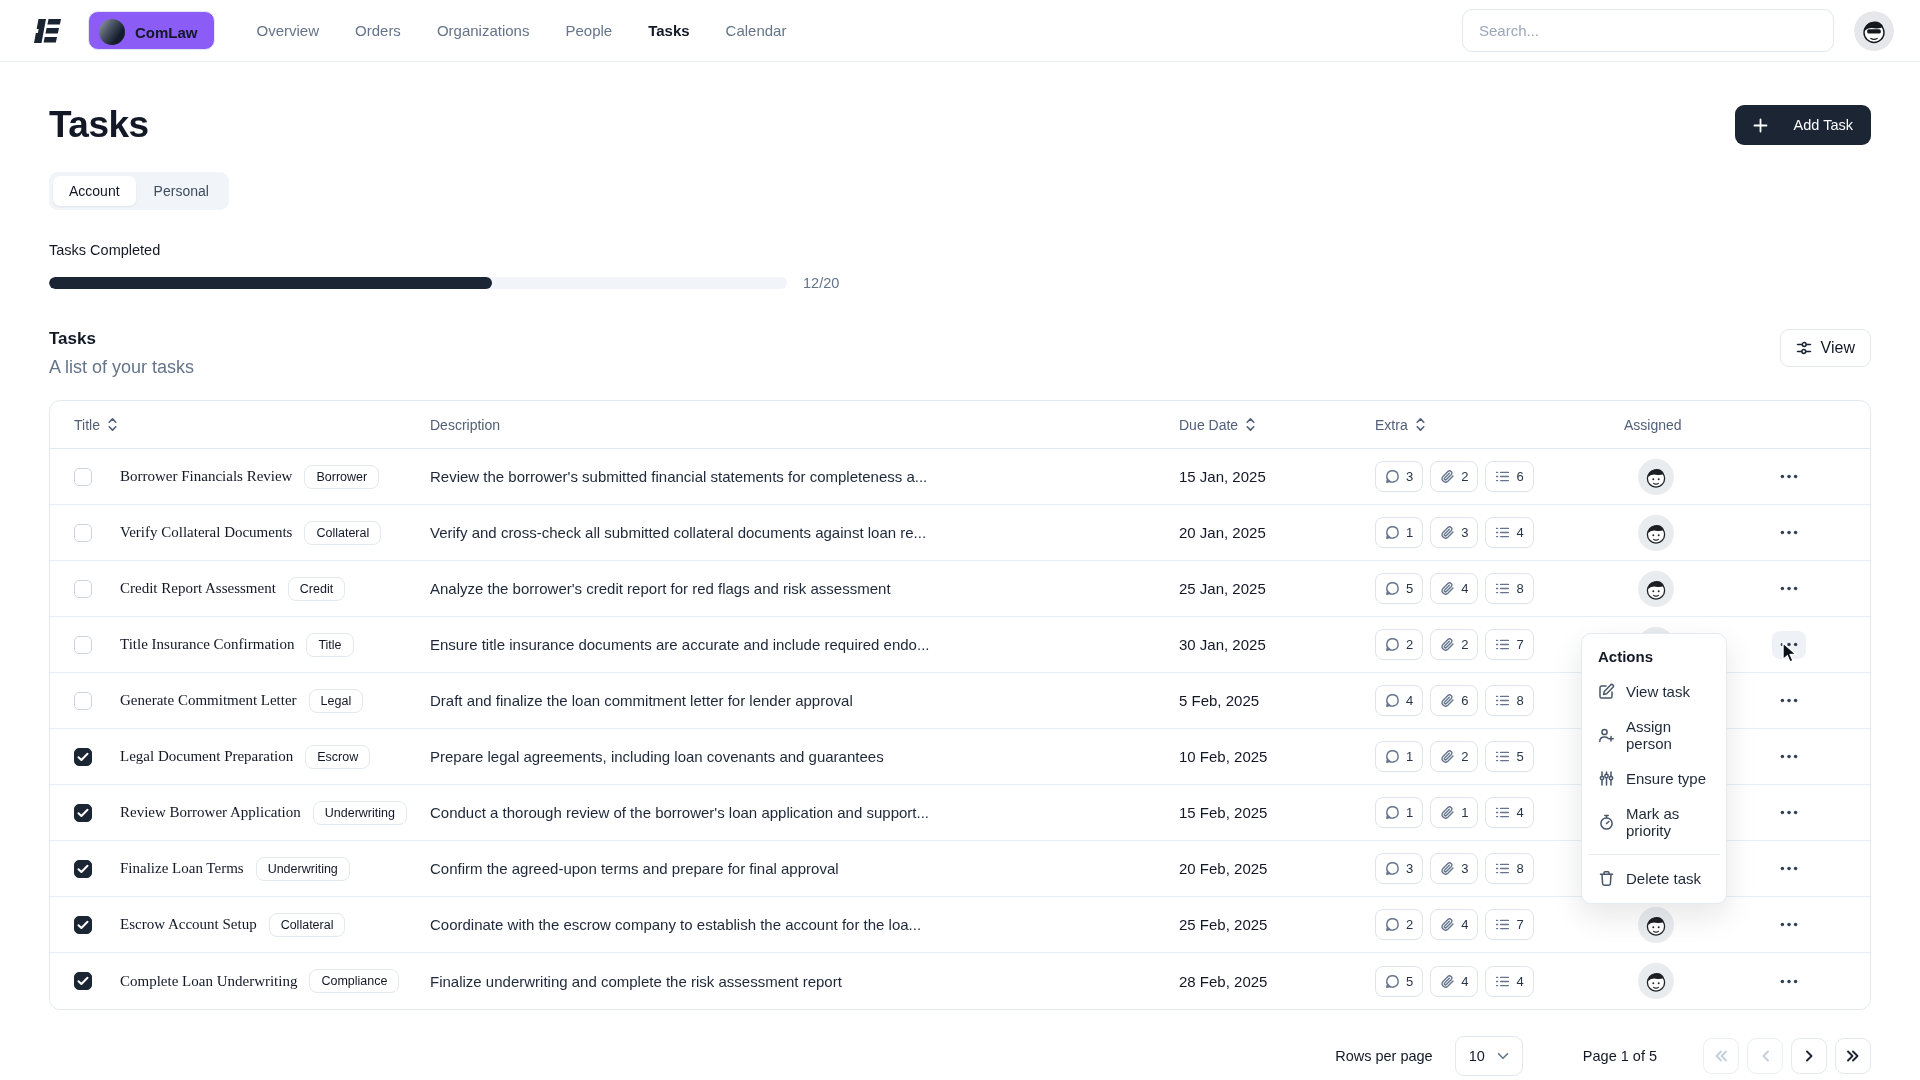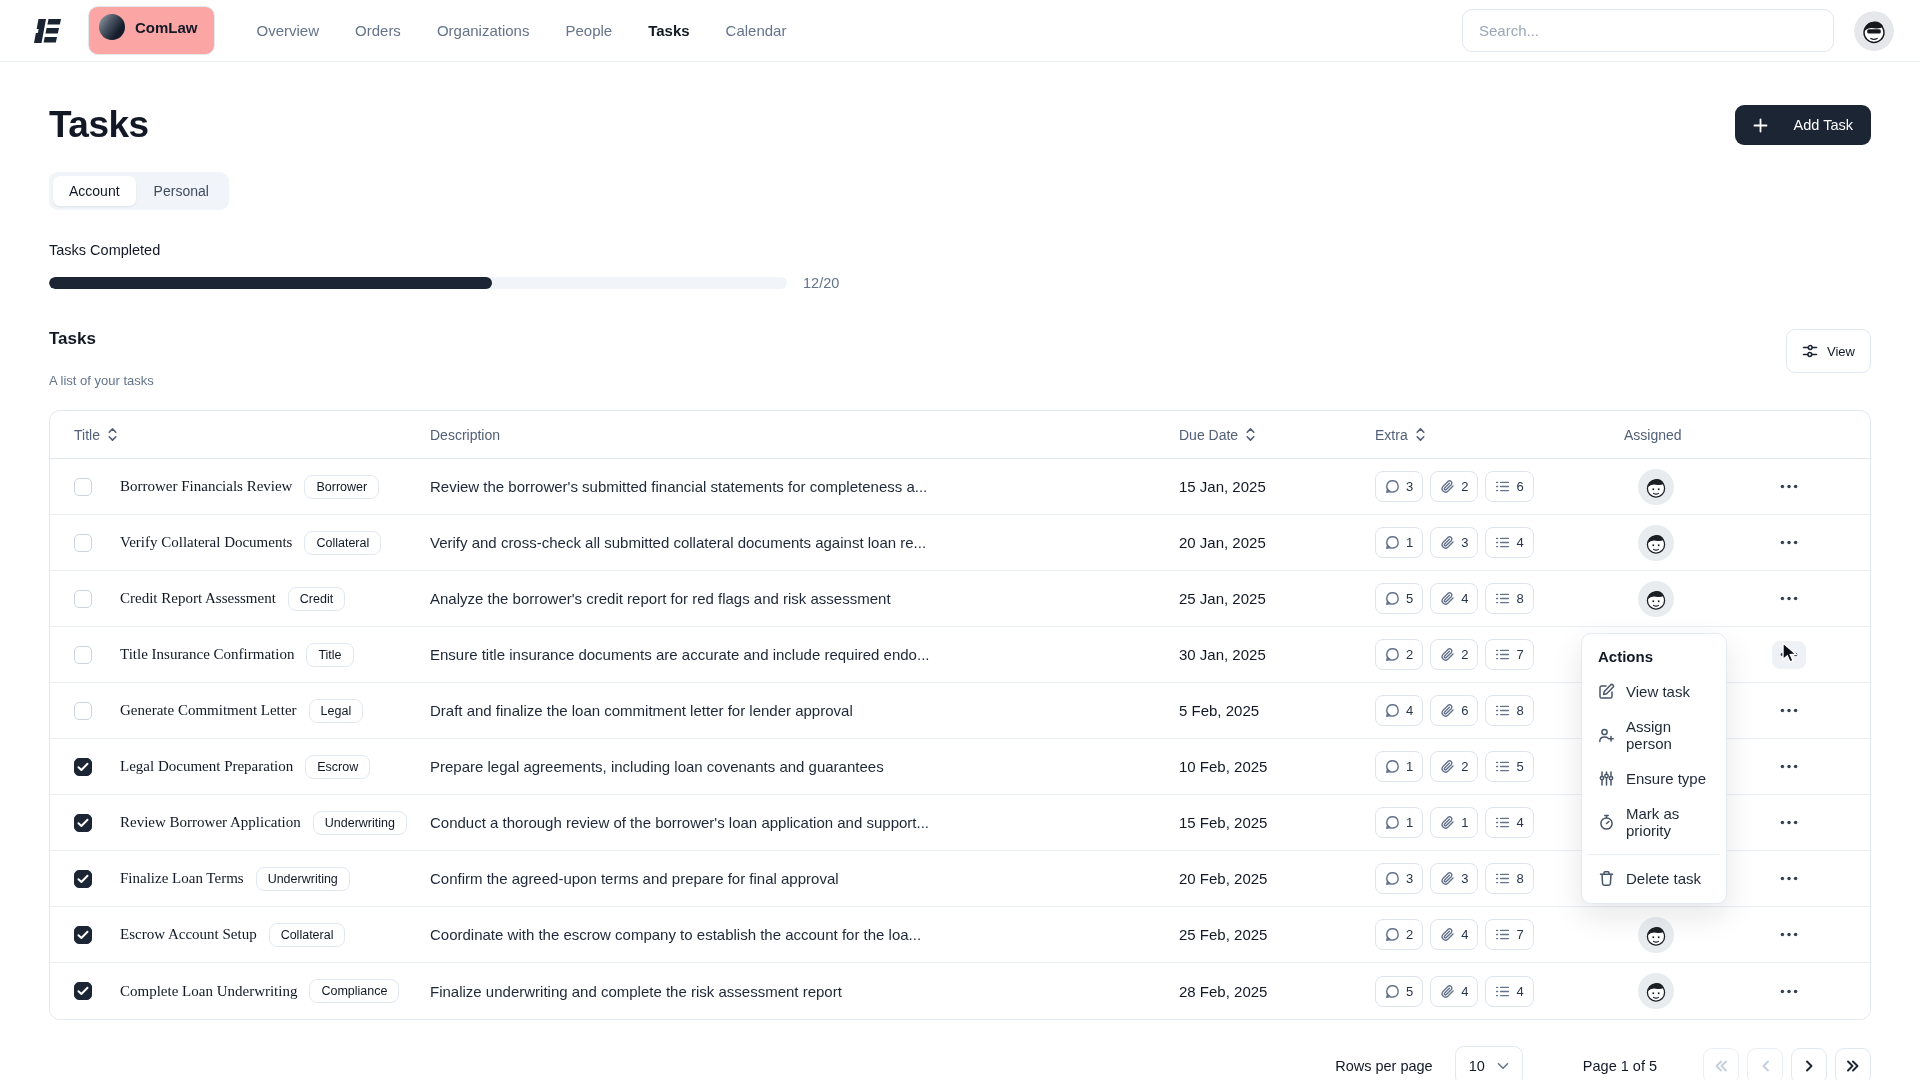--- a/index.html
+++ b/index.html
@@ -13,22 +13,22 @@
   }
   *{margin:0;padding:0;box-sizing:border-box;}
   html,body{width:1920px;height:1080px;overflow:hidden;background:#fff;
     font-family:"Liberation Sans", sans-serif;color:var(--text-dark);}
   svg{display:block;}
 
   
   .navbar{position:relative;height:62px;display:flex;align-items:center;
     padding:0 26px;border-bottom:1px solid var(--border-soft);background:#fff;}
   .brand-btn{display:flex;align-items:center;gap:10px;margin-left:22px;
-    border:1px solid var(--border);border-radius:10px;background:#fca5a5;
-    padding:7px 16px 14px 10px;cursor:pointer;}
+    border:1px solid var(--border);border-radius:10px;background:#8b5cf6;
+    padding:7px 16px 4px 10px;cursor:pointer;}
   .brand-circle{width:26px;height:26px;border-radius:50%;
     background:linear-gradient(125deg,#9aa3ad 0%,#4b5563 38%,#151d2c 72%);}
   .brand-name{font-size:15px;font-weight:600;color:var(--text-dark);}
   .nav-links{display:flex;align-items:flex-start;gap:36px;margin-left:42px;list-style:none;}
   .nav-links li{font-size:15px;color:var(--text-slate);cursor:pointer;}
   .nav-links li.active{color:var(--text-dark);font-weight:600;}
   .nav-spacer{flex:1;}
   .search-input{width:372px;height:43px;border:1px solid var(--border);
     border-radius:10px;padding:0 16px;font-size:15px;color:var(--text-dark);
     outline:none;font-family:"Liberation Sans",sans-serif;}
@@ -50,23 +50,23 @@
   .tab.active{background:#fff;color:var(--text-dark);box-shadow:0 1px 2px rgba(15,23,42,.08);}
 
   .progress-label{margin-top:32px;font-size:14.5px;font-weight:500;color:var(--text-dark);}
   .progress-row{display:flex;align-items:center;gap:16px;margin-top:17px;}
   .progress-track{width:738px;height:12px;border-radius:999px;background:var(--bg-light);overflow:hidden;}
   .progress-fill{height:100%;border-radius:999px;background:var(--dark);}
   .progress-value{font-size:14.5px;color:var(--text-slate);}
 
   .section-header{display:flex;justify-content:space-between;align-items:flex-start;margin-top:38px;}
   .section-title{font-size:17px;font-weight:700;color:var(--text-dark);}
-  .section-subtitle{font-size:13px;color:var(--text-slate);margin-top:24px;}
+  .section-subtitle{font-size:18px;color:var(--text-slate);margin-top:8px;}
   .view-btn{display:flex;align-items:center;gap:9px;border:1px solid var(--border);
-    background:#fff;border-radius:9px;height:44px;padding:0 15px;font-size:13px;
+    background:#fff;border-radius:9px;height:38px;padding:0 15px;font-size:16px;
     font-weight:500;color:var(--text-dark);cursor:pointer;font-family:"Liberation Sans",sans-serif;}
 
   
   .task-table{margin-top:22px;border:1px solid var(--border);border-radius:11px;overflow:hidden;}
   .t-row{display:grid;grid-template-columns:46px 310px 1fr 196px 225px 158px 88px;
     align-items:center;padding:0 24px;}
   .t-head{height:48px;border-bottom:1px solid var(--border);color:#526077;font-size:14px;}
   .t-head .th{display:flex;align-items:center;gap:6px;}
   .th.sortable{cursor:pointer;}
   .t-body-row{height:56px;border-bottom:1px solid var(--border-soft);background:#fff;}

